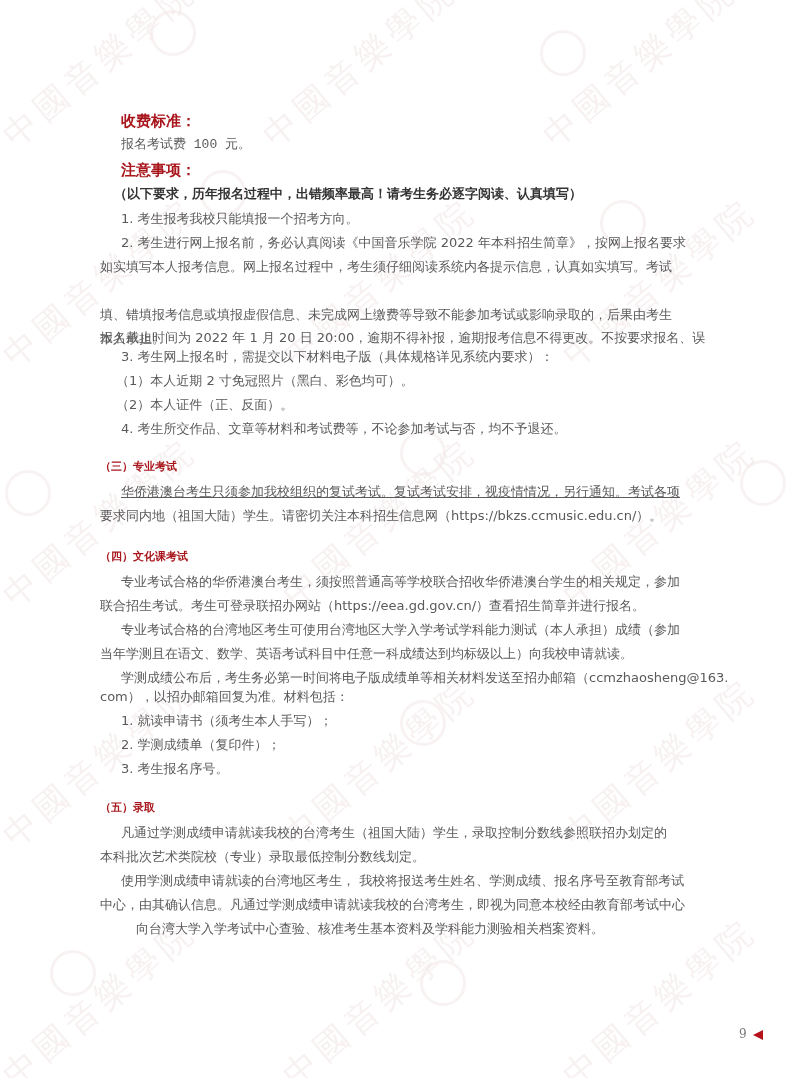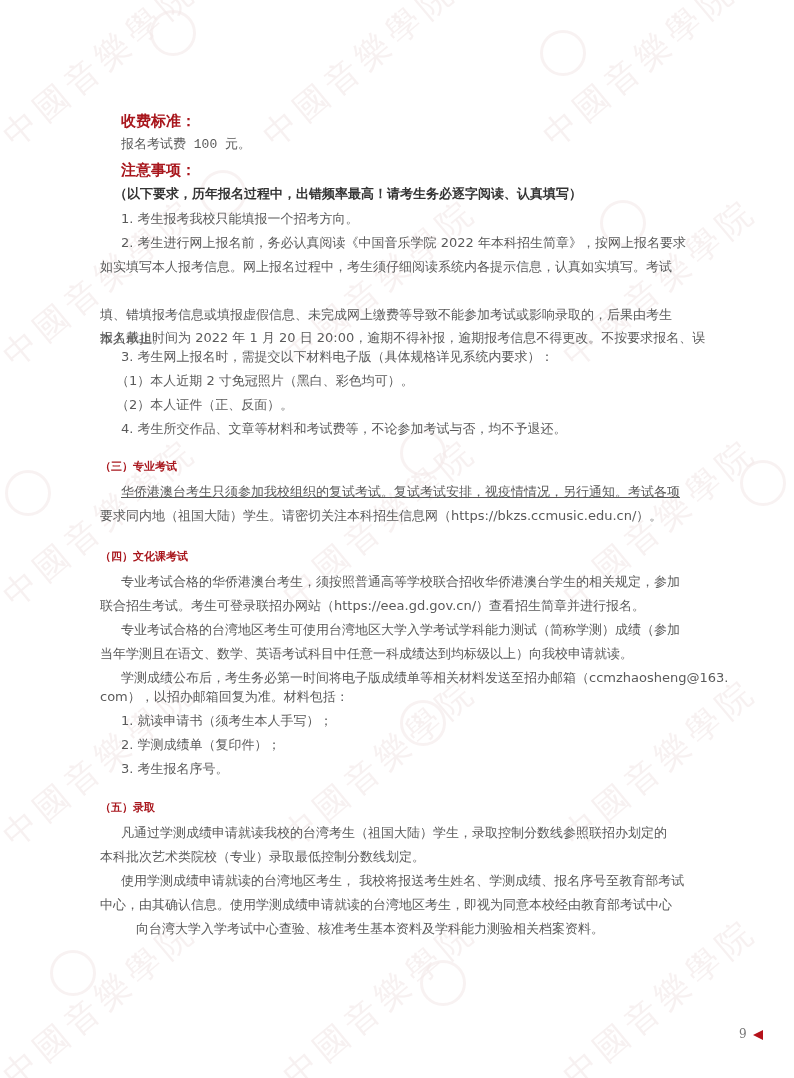--- a/index.html
+++ b/index.html
@@ -86,30 +86,30 @@
   <div class="line" style="left:116px;top:397px;">（2）本人证件（正、反面）。</div>
   <div class="line" style="left:121px;top:421px;">4. 考生所交作品、文章等材料和考试费等，不论参加考试与否，均不予退还。</div>
 
   <div class="sec-heading" style="top:459px;">（三）专业考试</div>
   <div class="line" style="left:121px;top:484px;text-decoration:underline;">华侨港澳台考生只须参加我校组织的复试考试。复试考试安排，视疫情情况，另行通知。考试各项</div>
   <div class="line" style="left:100px;top:508px;">要求同内地（祖国大陆）学生。请密切关注本科招生信息网（https://bkzs.ccmusic.edu.cn/）。</div>
 
   <div class="sec-heading" style="top:549px;">（四）文化课考试</div>
   <div class="line" style="left:121px;top:574px;">专业考试合格的华侨港澳台考生，须按照普通高等学校联合招收华侨港澳台学生的相关规定，参加</div>
   <div class="line" style="left:100px;top:598px;">联合招生考试。考生可登录联招办网站（https://eea.gd.gov.cn/）查看招生简章并进行报名。</div>
-  <div class="line" style="left:121px;top:622px;">专业考试合格的台湾地区考生可使用台湾地区大学入学考试学科能力测试（简称学测）成绩（参加</div>
+  <div class="line" style="left:121px;top:622px;">专业考试合格的台湾地区考生可使用台湾地区大学入学考试学科能力测试（本人承担）成绩（参加</div>
   <div class="line" style="left:100px;top:646px;">当年学测且在语文、数学、英语考试科目中任意一科成绩达到均标级以上）向我校申请就读。</div>
   <div class="line" style="left:121px;top:670px;">学测成绩公布后，考生务必第一时间将电子版成绩单等相关材料发送至招办邮箱（ccmzhaosheng@163.</div>
   <div class="line" style="left:100px;top:689px;">com），以招办邮箱回复为准。材料包括：</div>
   <div class="line" style="left:121px;top:713px;">1. 就读申请书（须考生本人手写）；</div>
   <div class="line" style="left:121px;top:737px;">2. 学测成绩单（复印件）；</div>
   <div class="line" style="left:121px;top:761px;">3. 考生报名序号。</div>
 
   <div class="sec-heading" style="top:800px;">（五）录取</div>
   <div class="line" style="left:121px;top:825px;">凡通过学测成绩申请就读我校的台湾考生（祖国大陆）学生，录取控制分数线参照联招办划定的</div>
   <div class="line" style="left:100px;top:849px;">本科批次艺术类院校（专业）录取最低控制分数线划定。</div>
   <div class="line" style="left:121px;top:873px;">使用学测成绩申请就读的台湾地区考生， 我校将报送考生姓名、学测成绩、报名序号至教育部考试</div>
-  <div class="line" style="left:100px;top:897px;">中心，由其确认信息。使用学测成绩申请就读的台湾地区考生，即视为同意本校经由教育部考试中心</div>
+  <div class="line" style="left:100px;top:897px;">中心，由其确认信息。凡通过学测成绩申请就读我校的台湾考生，即视为同意本校经由教育部考试中心</div>
   <div class="line" style="left:100px;top:921px;margin-left:36px;">向台湾大学入学考试中心查验、核准考生基本资料及学科能力测验相关档案资料。</div>
 
   <div class="page-num">9</div>
   <div class="page-marker"></div>
 </div>
 
 </body></html>

